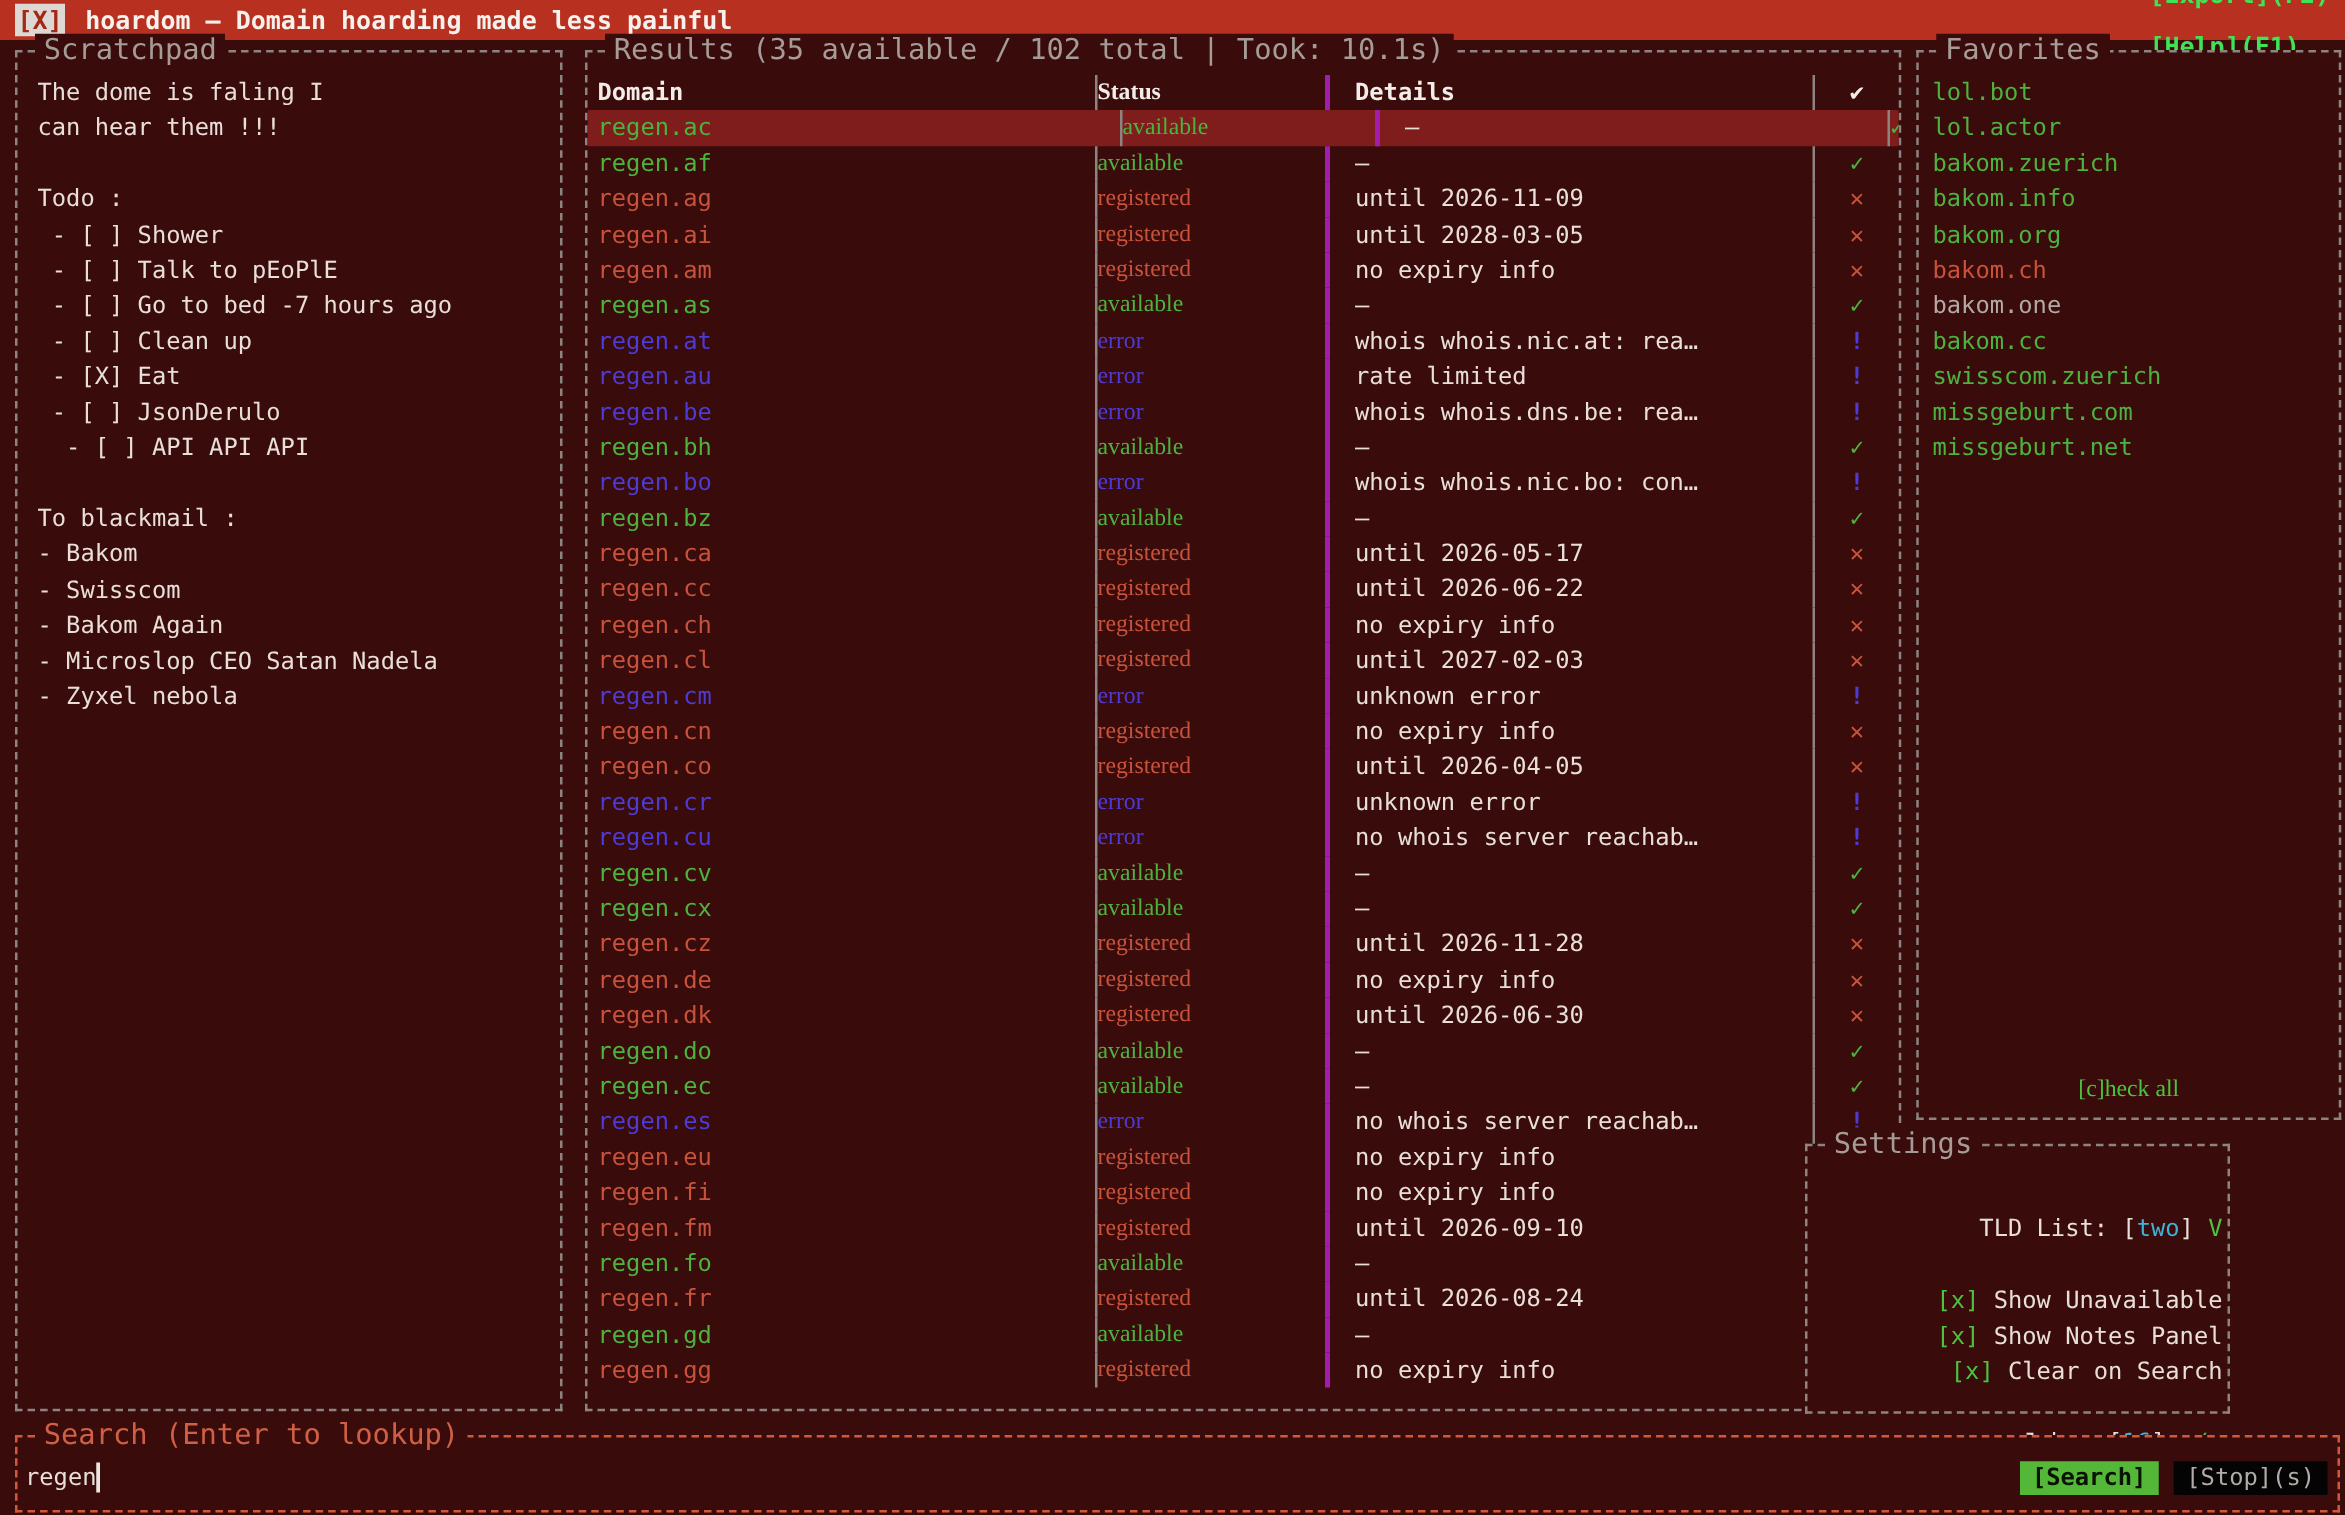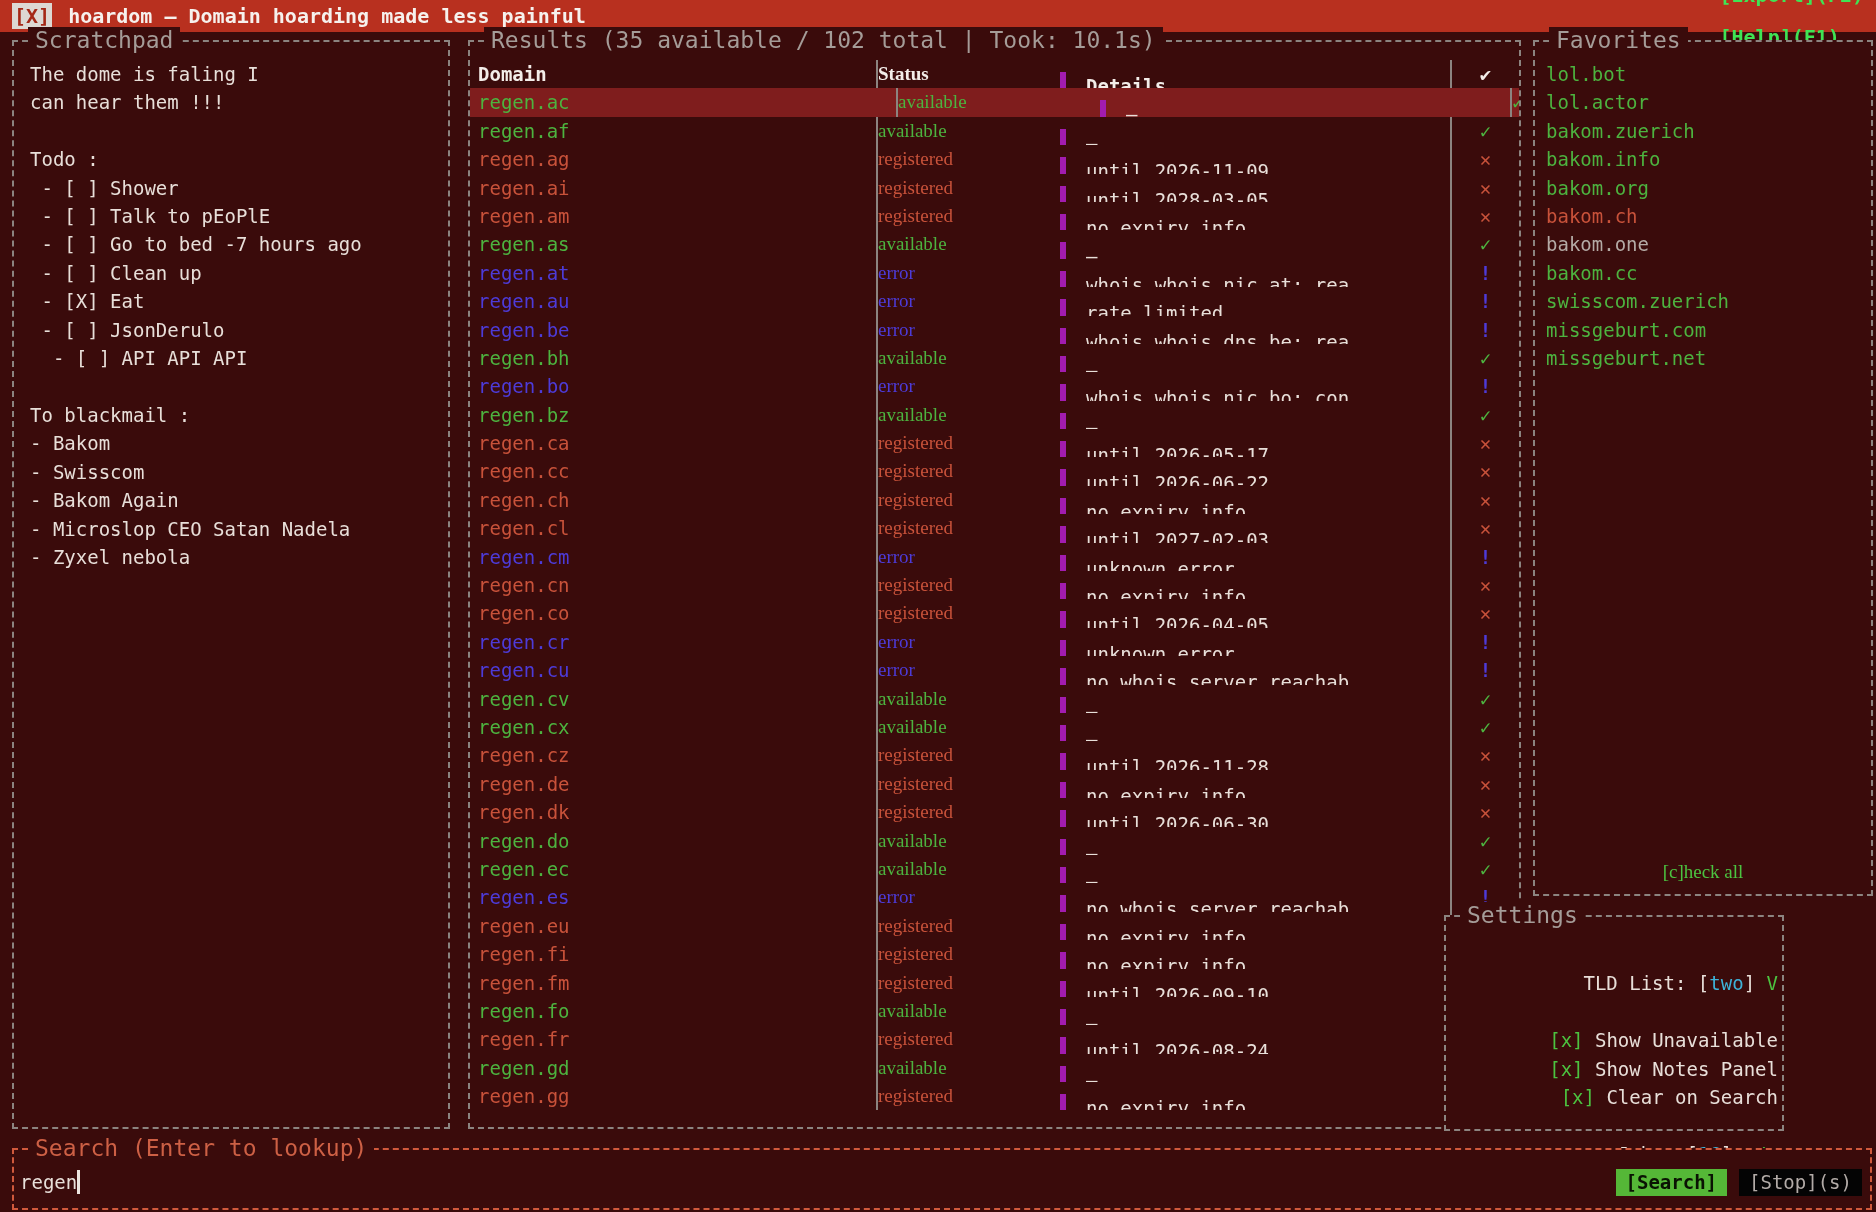--- a/index.html
+++ b/index.html
@@ -51,21 +51,21 @@
   .results-inner { padding-top: 18px; height: 100%; overflow: hidden; }
   .thead, .trow {
     display: grid;
     grid-template-columns: 406px 184px 390px 1fr;
     height: 28.4px; line-height: 28.4px;
   }
   .thead { color: #f3ede9; font-weight: bold; }
   .cell { white-space: pre; overflow: hidden; }
   .c-domain  { padding-left: 8px; }
   .c-status  { border-left: 2px solid #8c8480; font-family: Liberation Serif, serif; }
-  .c-details { padding-left: 20px; border-left: 6px solid #a21caf; margin-top: 12px; }
+  .c-details { padding-left: 20px; border-left: 4px solid #a21caf; }
   .c-mark    { border-left: 2px solid #8c8480; text-align: center; }
   .trow.selected { background: #7f1d1d; gap: 20px; }
   .trow .c-details { color: #e8dfd9; }
   .state-available .c-domain, .state-available .c-status, .state-available .c-mark { color: #4db33f; }
   .state-registered .c-domain, .state-registered .c-status, .state-registered .c-mark { color: #c8523a; }
   .state-error .c-domain, .state-error .c-status, .state-error .c-mark { color: #4d3bd8; }
   .c-mark { font-weight: bold; }
   .thead .c-mark { color: #f3ede9; }
 
   

